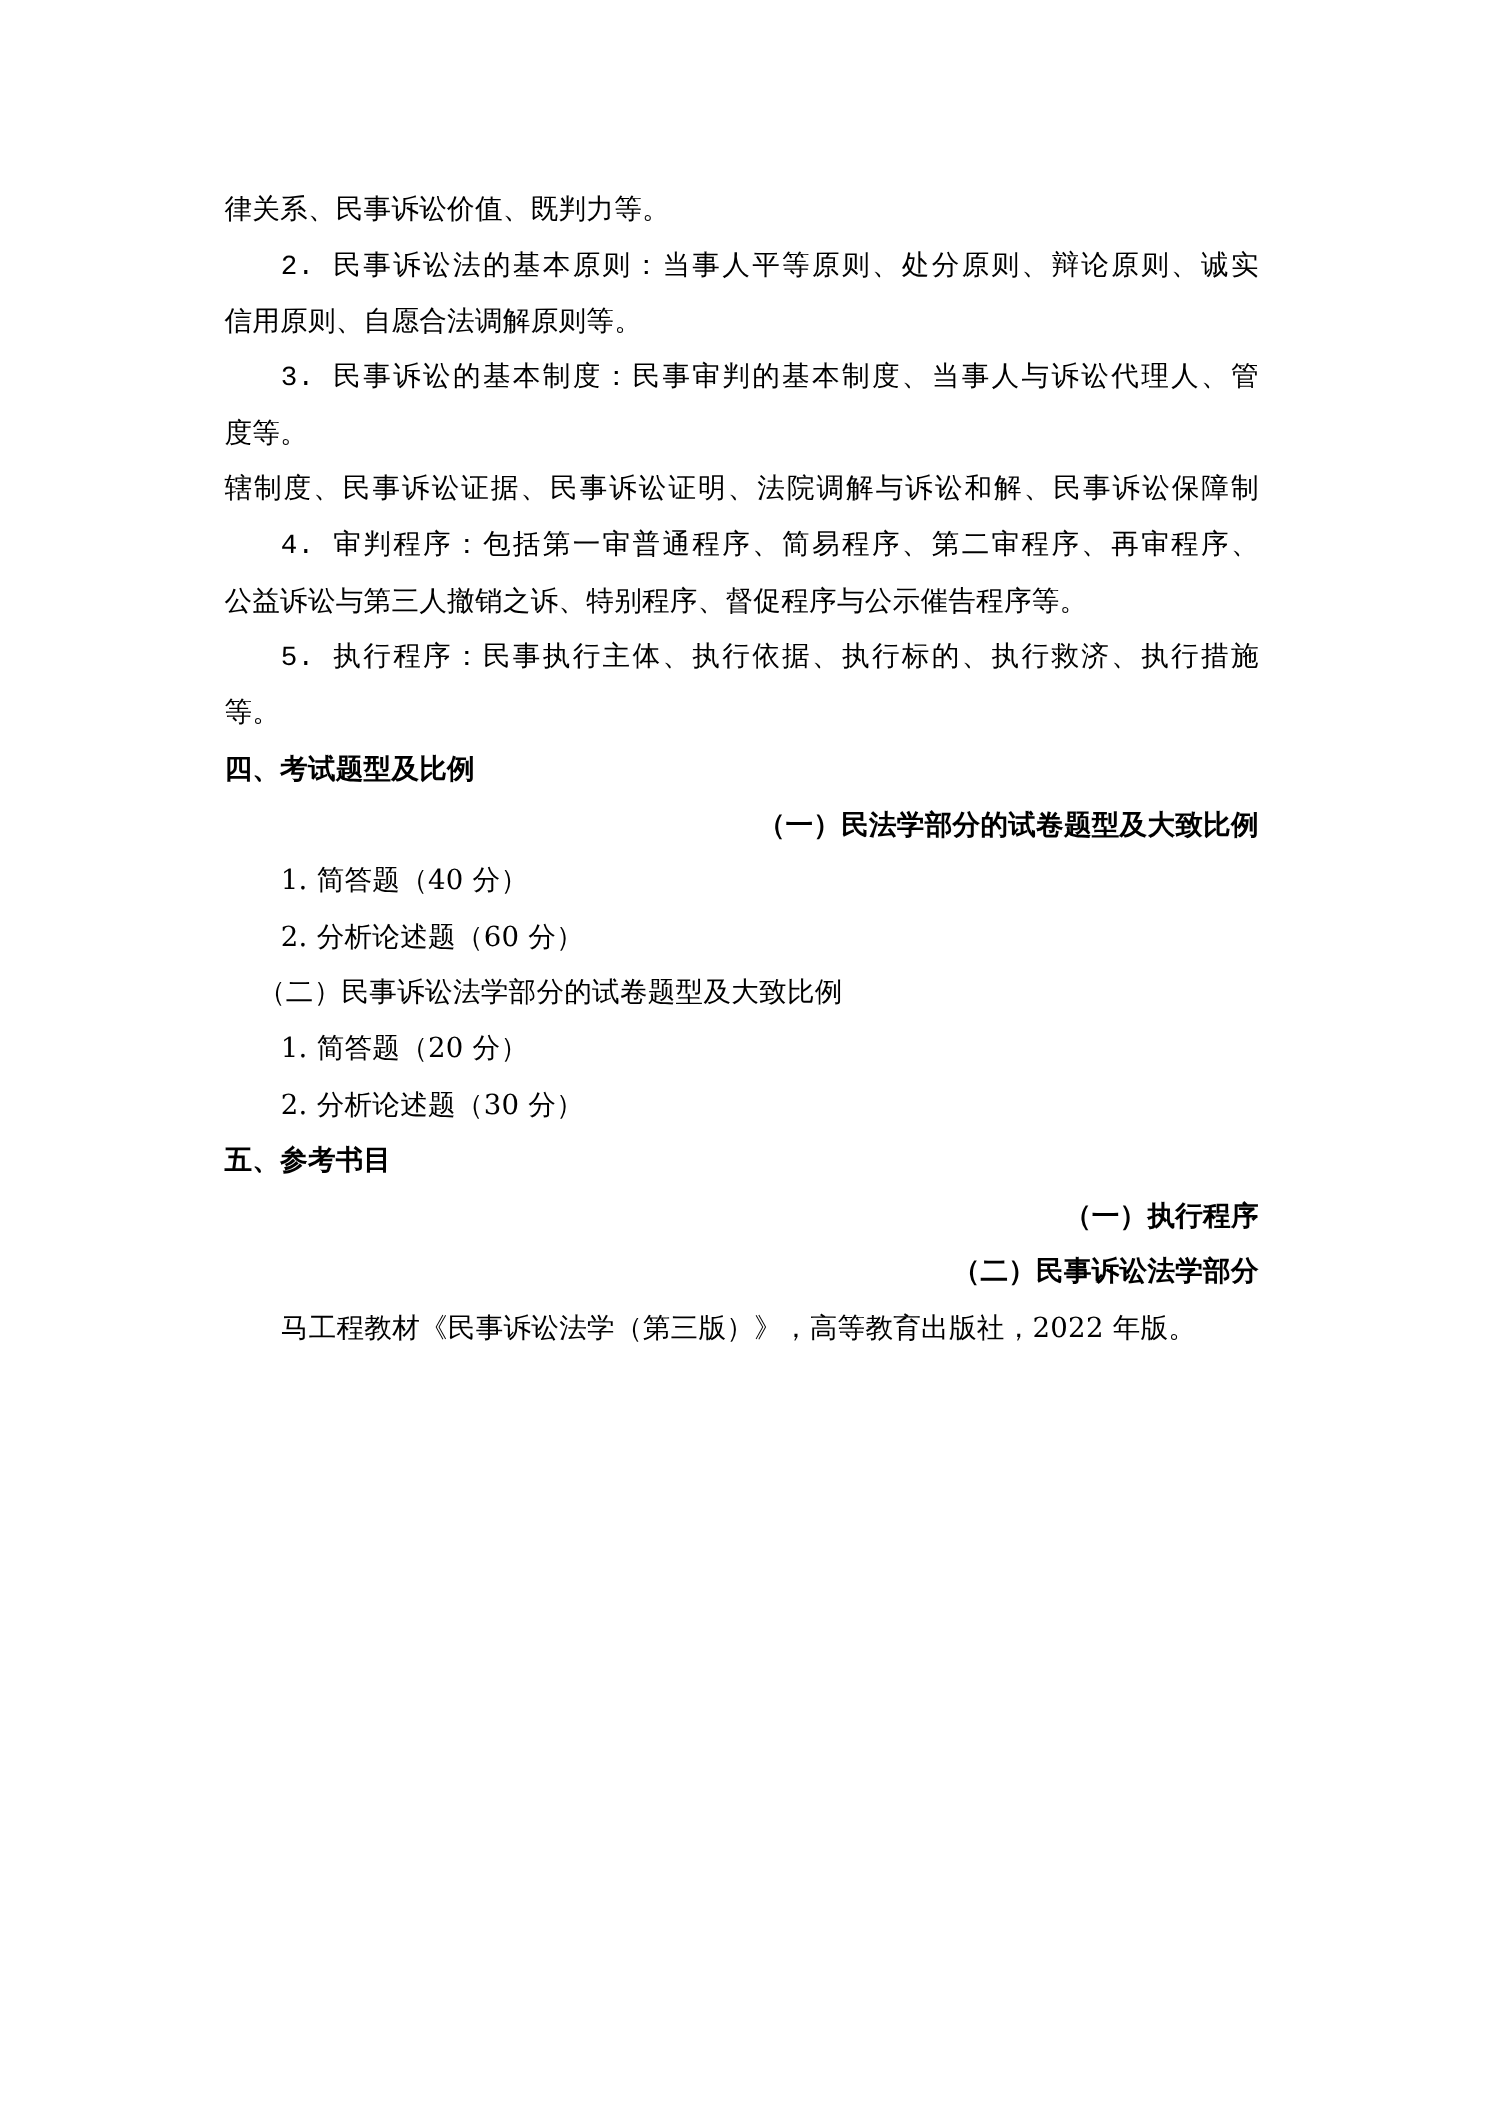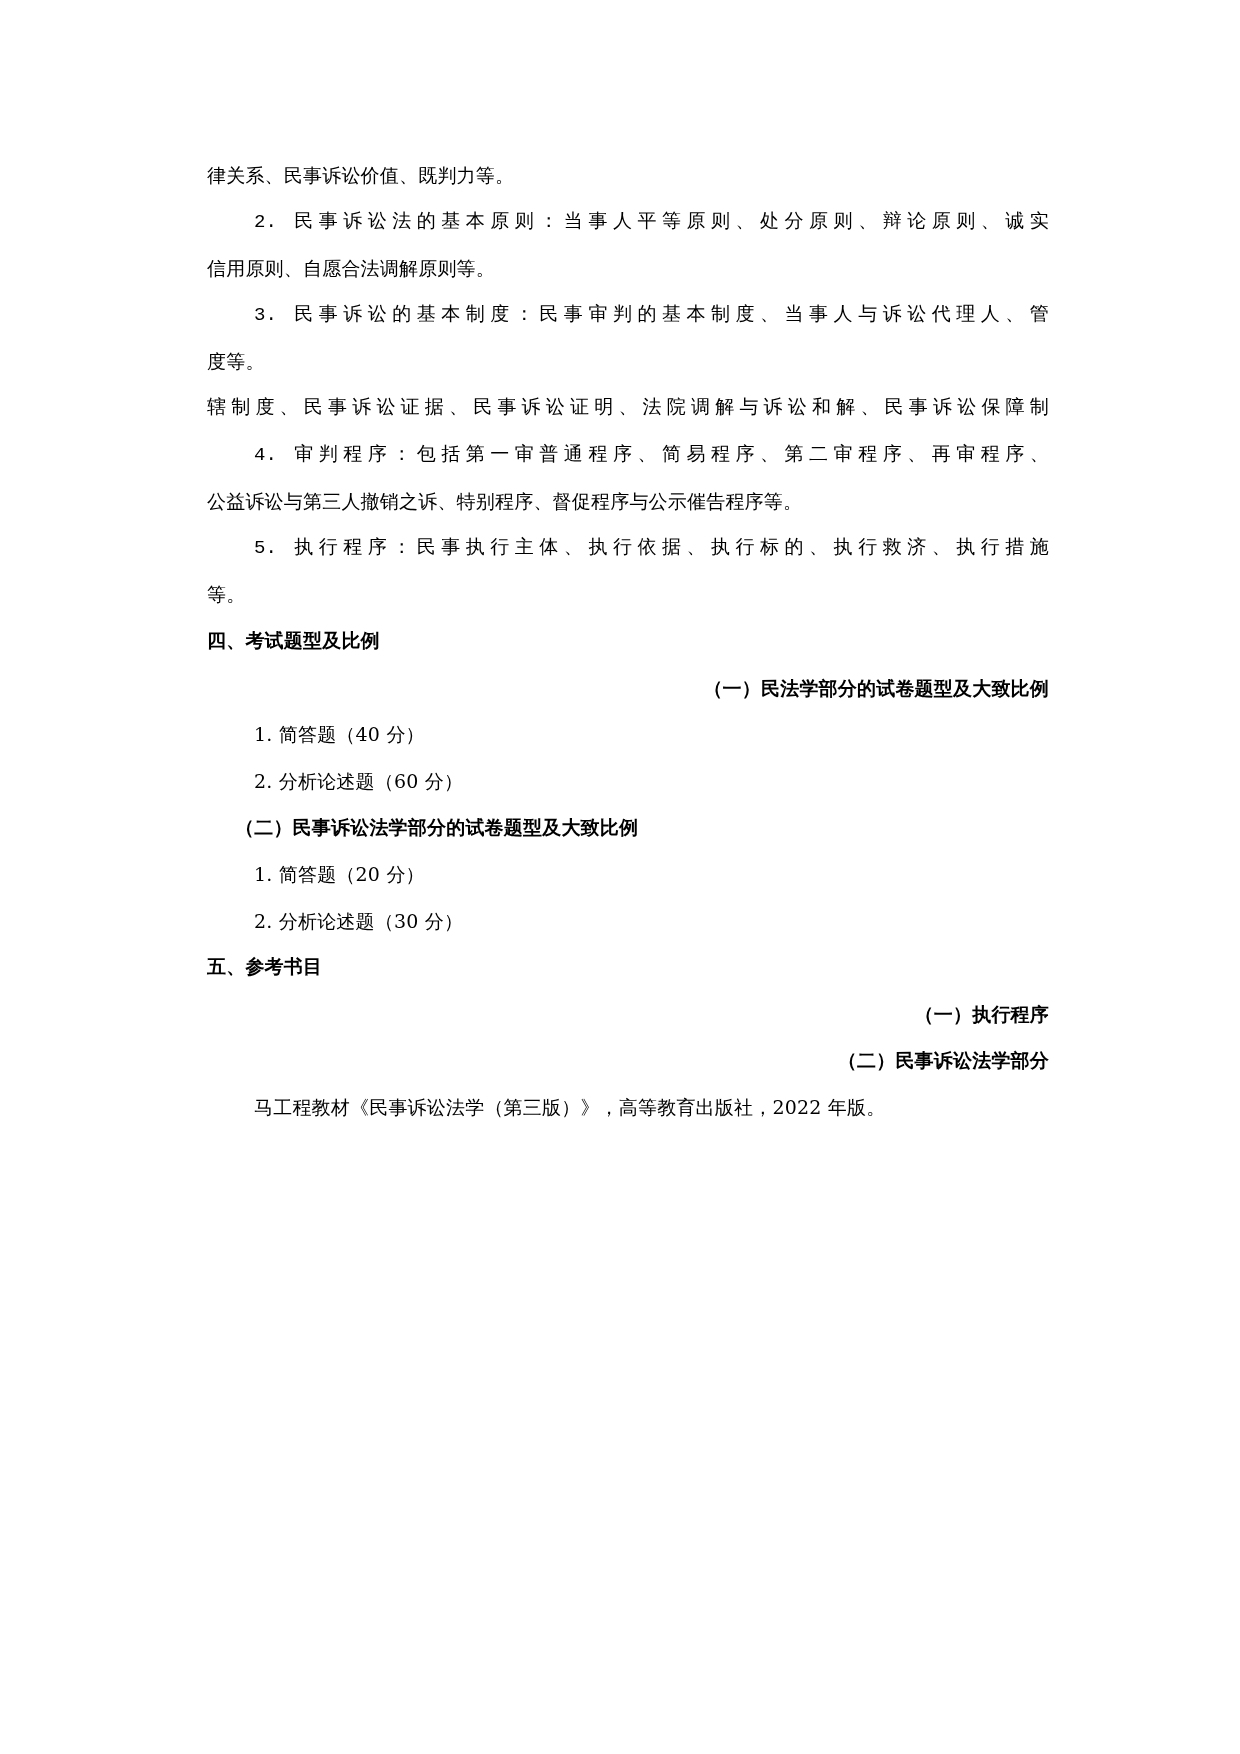--- a/index.html
+++ b/index.html
@@ -1,23 +1,23 @@
 <!DOCTYPE html>
 <html><head>
 <meta charset="utf-8">
 <style>
   html, body { margin: 0; padding: 0; background: #ffffff; }
   body { width: 1240px; height: 1754px; position: relative; overflow: hidden;
          font-family: "DejaVu Serif", "Liberation Serif", serif; color: #000; }
   .page { position: absolute; left: 187px; top: 152px; width: 862px; }
-  .line { font-size: 19px; line-height: 46.6px; height: 46.6px; white-space: nowrap; letter-spacing: 0.2px; margin-left: 20px; }
+  .line { font-size: 23px; line-height: 46.6px; height: 46.6px; white-space: nowrap; letter-spacing: 0.2px; }
   .indent { padding-left: 47px; }
-  .h1 { font-weight: bold; font-family: Liberation Sans, sans-serif; }
+  .h1 { font-weight: bold; font-family: Liberation Serif, serif; }
   .h2 { font-weight: bold; font-family: "DejaVu Sans", "Liberation Sans", sans-serif; padding-left: 40px; text-align: right; }
-  .h2b { font-weight: bold; font-family: "DejaVu Sans", "Liberation Sans", sans-serif; padding-left: 28px; }
+  .h2b { font-weight: normal; font-family: "DejaVu Sans", "Liberation Sans", sans-serif; padding-left: 28px; }
   .just { text-align: justify; text-align-last: justify; white-space: normal; font-family: Liberation Mono, monospace; }
 </style>
 </head>
 <body>
 
 <div class="page">
   <div class="line">律关系、民事诉讼价值、既判力等。</div>
 
   <div class="line indent just">2. 民事诉讼法的基本原则：当事人平等原则、处分原则、辩论原则、诚实</div>
   <div class="line">信用原则、自愿合法调解原则等。</div>

